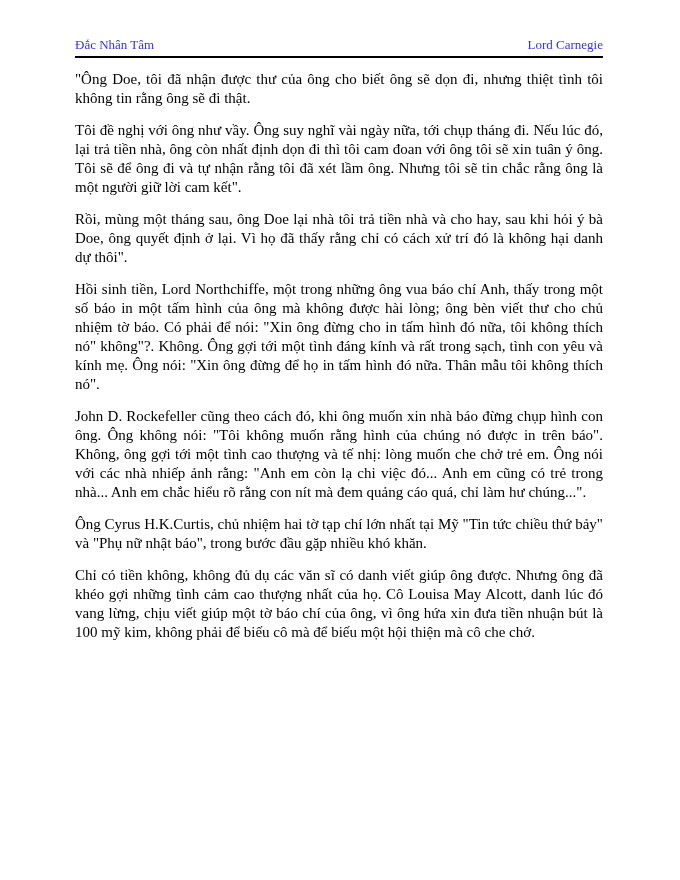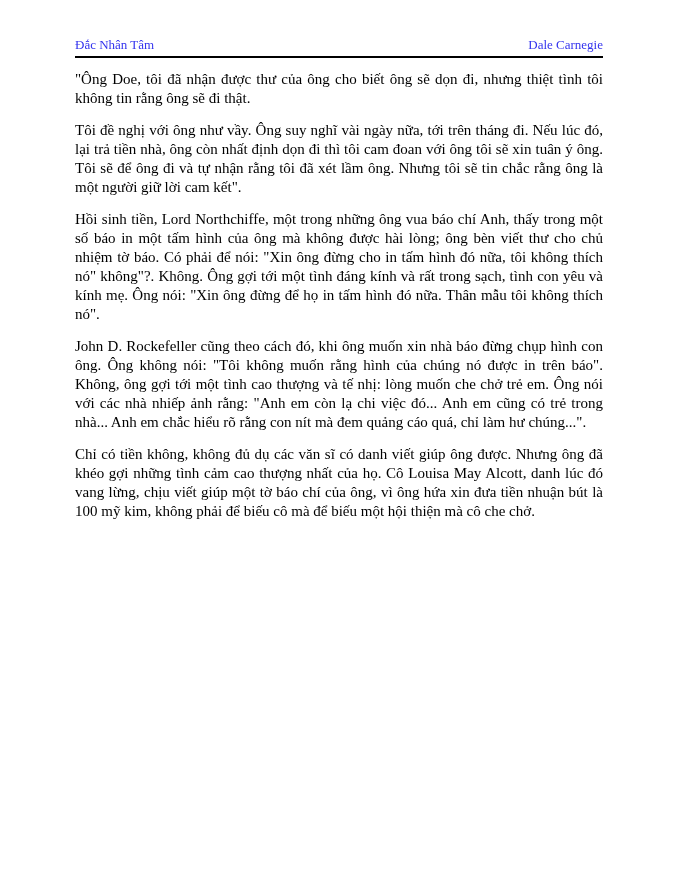--- a/index.html
+++ b/index.html
@@ -56,28 +56,30 @@
     color: #3333EE;
   }
 </style>
 </head>
 <body>
 
 <div class="page">
 
   <div class="header">
     <span>Đắc Nhân Tâm</span>
-    <span>Dale Carnegie</span>
+    <span>Lord Carnegie</span>
   </div>
 
   <div class="content">
     <p>"Ông Doe, tôi đã nhận được thư của ông cho biết ông sẽ dọn đi, nhưng thiệt tình tôi không tin rằng ông sẽ đi thật.</p>
-    <p>Tôi đề nghị với ông như vầy. Ông suy nghĩ vài ngày nữa, tới trên tháng đi. Nếu lúc đó, lại trả tiền nhà, ông còn nhất định dọn đi thì tôi cam đoan với ông tôi sẽ xin tuân ý ông. Tôi sẽ để ông đi và tự nhận rằng tôi đã xét lầm ông. Nhưng tôi sẽ tin chắc rằng ông là một người giữ lời cam kết".</p>
+    <p>Tôi đề nghị với ông như vầy. Ông suy nghĩ vài ngày nữa, tới chụp tháng đi. Nếu lúc đó, lại trả tiền nhà, ông còn nhất định dọn đi thì tôi cam đoan với ông tôi sẽ xin tuân ý ông. Tôi sẽ để ông đi và tự nhận rằng tôi đã xét lầm ông. Nhưng tôi sẽ tin chắc rằng ông là một người giữ lời cam kết".</p>
+    <p>Rồi, mùng một tháng sau, ông Doe lại nhà tôi trả tiền nhà và cho hay, sau khi hỏi ý bà Doe, ông quyết định ở lại. Vì họ đã thấy rằng chỉ có cách xử trí đó là không hại danh dự thôi".</p>
     <p>Hồi sinh tiền, Lord Northchiffe, một trong những ông vua báo chí Anh, thấy trong một số báo in một tấm hình của ông mà không được hài lòng; ông bèn viết thư cho chủ nhiệm tờ báo. Có phải để nói: "Xin ông đừng cho in tấm hình đó nữa, tôi không thích nó" không"?. Không. Ông gợi tới một tình đáng kính và rất trong sạch, tình con yêu và kính mẹ. Ông nói: "Xin ông đừng để họ in tấm hình đó nữa. Thân mẫu tôi không thích nó".</p>
     <p>John D. Rockefeller cũng theo cách đó, khi ông muốn xin nhà báo đừng chụp hình con ông. Ông không nói: "Tôi không muốn rằng hình của chúng nó được in trên báo". Không, ông gợi tới một tình cao thượng và tế nhị: lòng muốn che chở trẻ em. Ông nói với các nhà nhiếp ảnh rằng: "Anh em còn lạ chi việc đó... Anh em cũng có trẻ trong nhà... Anh em chắc hiểu rõ rằng con nít mà đem quảng cáo quá, chỉ làm hư chúng...".</p>
+    <p>Ông Cyrus H.K.Curtis, chủ nhiệm hai tờ tạp chí lớn nhất tại Mỹ "Tin tức chiều thứ bảy" và "Phụ nữ nhật báo", trong bước đầu gặp nhiều khó khăn.</p>
     <p>Chỉ có tiền không, không đủ dụ các văn sĩ có danh viết giúp ông được. Nhưng ông đã khéo gợi những tình cảm cao thượng nhất của họ. Cô Louisa May Alcott, danh lúc đó vang lừng, chịu viết giúp một tờ báo chí của ông, vì ông hứa xin đưa tiền nhuận bút là 100 mỹ kim, không phải để biếu cô mà để biếu một hội thiện mà cô che chở.</p>
   </div>
 
   <div class="footer">
     <span>- 103 -</span>
   </div>
 
 </div>
 
 </body></html>

